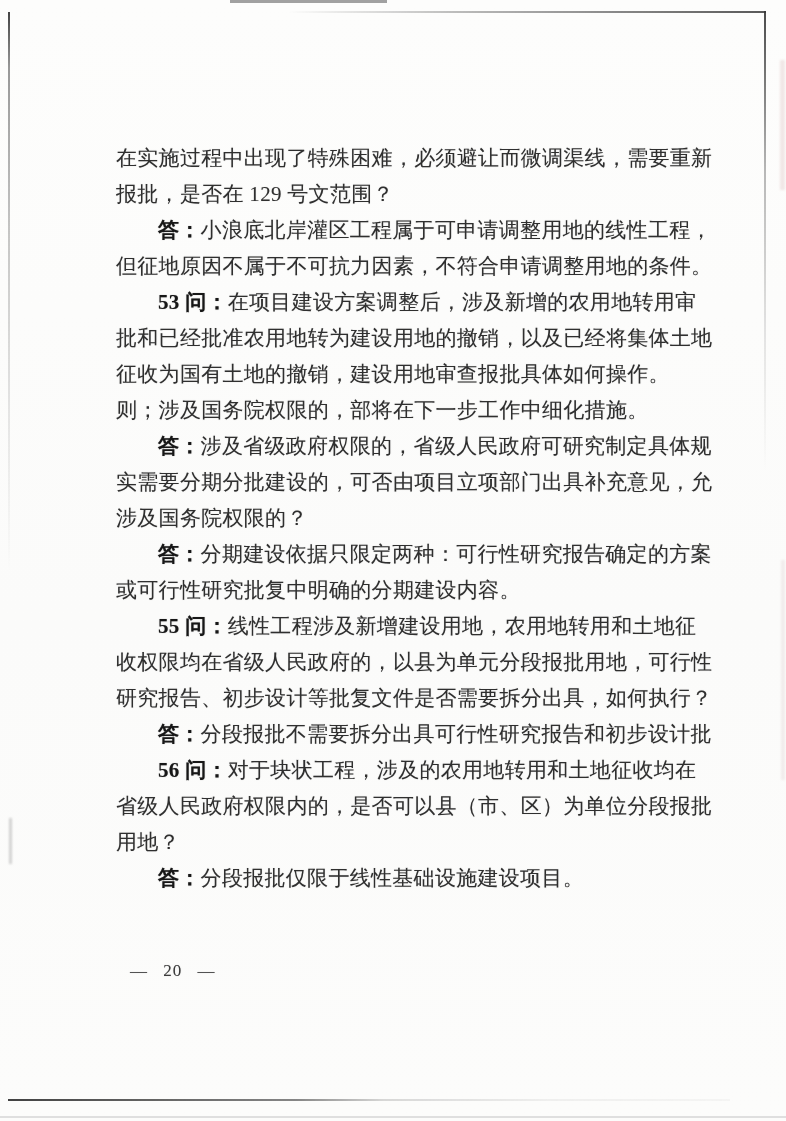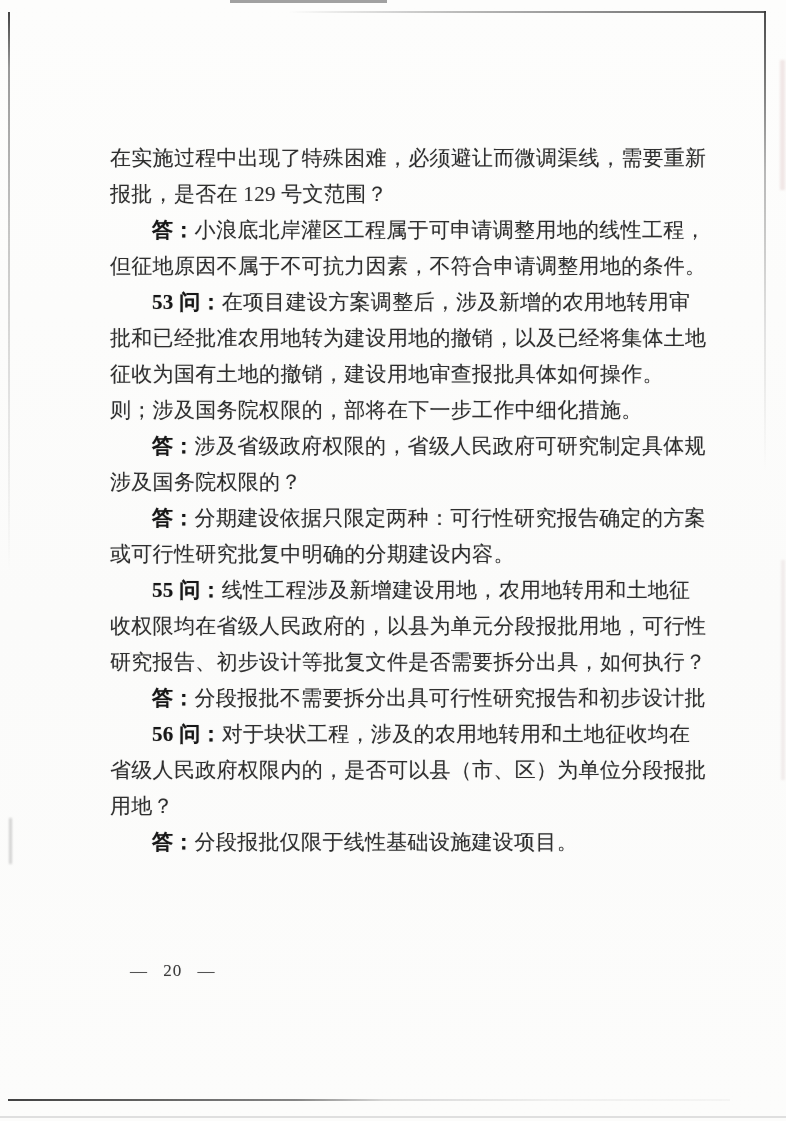--- a/index.html
+++ b/index.html
@@ -24,20 +24,21 @@
     width: 572px;
   }
   .ln {
     height: 36px;
     line-height: 36px;
     font-size: 21px;
     color: #2f2f2f;
     letter-spacing: 0.3px;
     white-space: nowrap;
     text-shadow: 0 0 1px rgba(90,90,90,0.35);
+    margin-left: 6px;
   }
   .ln.just {
     text-align: justify;
     text-align-last: justify;
   }
   .ln.ind {
     padding-left: 42px;
   }
   .lbl {
     font-weight: 700;
@@ -125,20 +126,21 @@
   <div class="textblock">
     <div class="ln just"><b class="lbl"></b><span>在实施过程中出现了特殊困难，必须避让而微调渠线，需要重新</span></div>
     <div class="ln"><b class="lbl"></b><span>报批，是否在 129 号文范围？</span></div>
     <div class="ln ind just"><b class="lbl">答：</b><span>小浪底北岸灌区工程属于可申请调整用地的线性工程，</span></div>
     <div class="ln"><b class="lbl"></b><span>但征地原因不属于不可抗力因素，不符合申请调整用地的条件。</span></div>
     <div class="ln ind just"><b class="lbl">53 问：</b><span>在项目建设方案调整后，涉及新增的农用地转用审</span></div>
     <div class="ln just"><b class="lbl"></b><span>批和已经批准农用地转为建设用地的撤销，以及已经将集体土地</span></div>
     <div class="ln"><b class="lbl"></b><span>征收为国有土地的撤销，建设用地审查报批具体如何操作。</span></div>
     <div class="ln"><b class="lbl"></b><span>则；涉及国务院权限的，部将在下一步工作中细化措施。</span></div>
     <div class="ln ind just"><b class="lbl">答：</b><span>涉及省级政府权限的，省级人民政府可研究制定具体规</span></div>
+    <div class="ln just"><b class="lbl"></b><span>实需要分期分批建设的，可否由项目立项部门出具补充意见，允</span></div>
     <div class="ln"><b class="lbl"></b><span>涉及国务院权限的？</span></div>
     <div class="ln ind just"><b class="lbl">答：</b><span>分期建设依据只限定两种：可行性研究报告确定的方案</span></div>
     <div class="ln"><b class="lbl"></b><span>或可行性研究批复中明确的分期建设内容。</span></div>
     <div class="ln ind just"><b class="lbl">55 问：</b><span>线性工程涉及新增建设用地，农用地转用和土地征</span></div>
     <div class="ln just"><b class="lbl"></b><span>收权限均在省级人民政府的，以县为单元分段报批用地，可行性</span></div>
     <div class="ln"><b class="lbl"></b><span>研究报告、初步设计等批复文件是否需要拆分出具，如何执行？</span></div>
     <div class="ln ind just"><b class="lbl">答：</b><span>分段报批不需要拆分出具可行性研究报告和初步设计批</span></div>
     <div class="ln ind just"><b class="lbl">56 问：</b><span>对于块状工程，涉及的农用地转用和土地征收均在</span></div>
     <div class="ln just"><b class="lbl"></b><span>省级人民政府权限内的，是否可以县（市、区）为单位分段报批</span></div>
     <div class="ln"><b class="lbl"></b><span>用地？</span></div>

